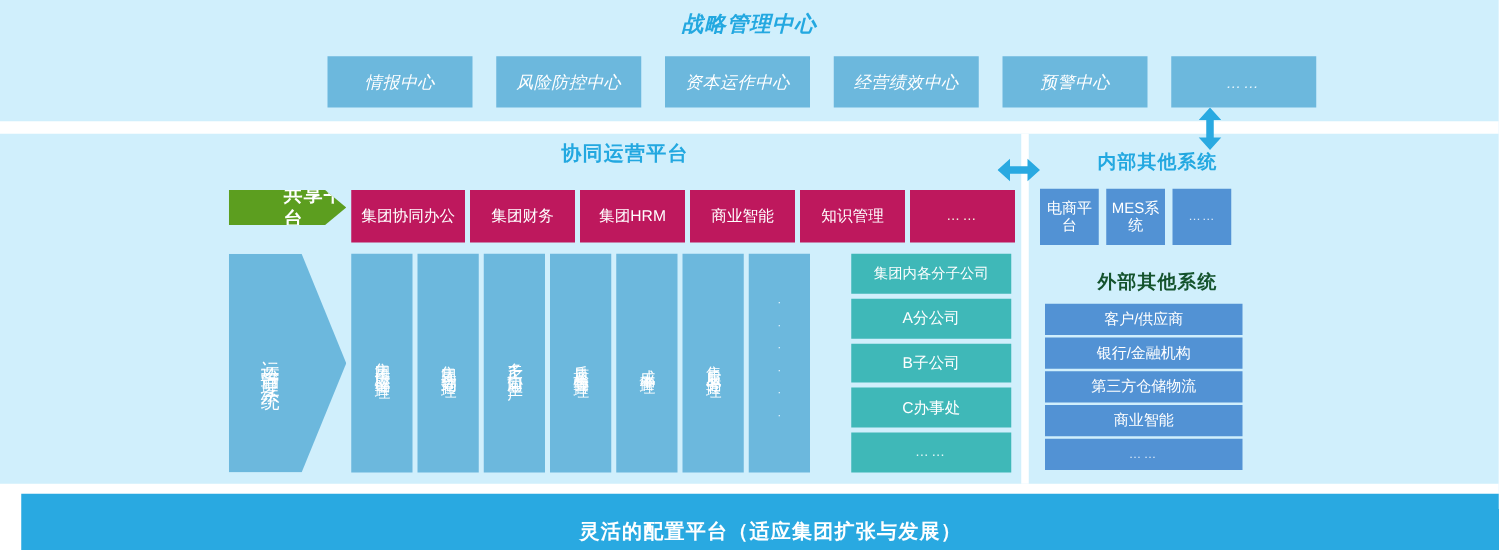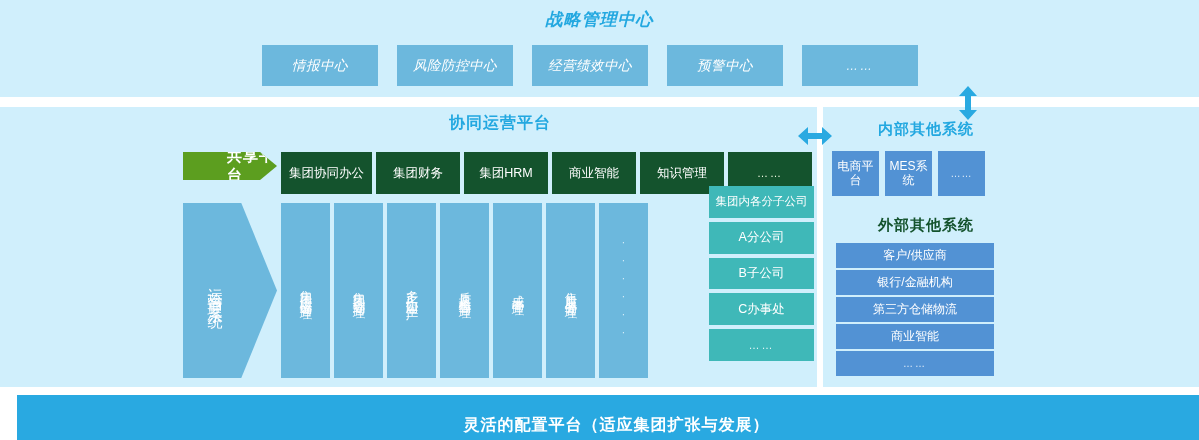--- a/index.html
+++ b/index.html
@@ -66,21 +66,21 @@
     clip-path: polygon(0 0, 82% 0, 100% 50%, 82% 100%, 0 100%);
     letter-spacing:1px;
     padding-left:44px;
   }
   .green-cell{
     height:42px; width:84px; margin-left:4px;
     background:#8dc košt;
   }
   .green-cell{
     height:42px; width:84px; margin-left:4px;
-    background:#14532d;
+    background:#be185d;
     color:#fff; font-size:12.5px;
     display:flex; align-items:center; justify-content:center;
   }
   .green-cell.w1{ width:91px; }
   .green-cell.dots{ letter-spacing:2px; font-size:11px; color:#f0f8e2; }
 
   
   #ops-chevron{
     position:absolute; left:183px; top:203px;
     width:94px; height:175px;
@@ -109,23 +109,23 @@
     writing-mode: vertical-rl;
     text-orientation: upright;
     color:#ffffff; font-size:12.5px; letter-spacing:3px;
   }
   .module-col.dots .vtxt{
     letter-spacing:7px; font-size:10px; color:#ddf1fb;
   }
 
   
   #subs-col{
-    position:absolute; left:681px; top:186px;
-    width:105px; height:175px;
-    display:flex; flex-direction:column; gap:4px;margin-left:28px;
+    position:absolute; left:681px; top:203px;
+    width:128px; height:175px;
+    display:flex; flex-direction:column; gap:4px;
   }
   .sub-cell{
     flex:1;
     background:#3fb8b8;
     color:#ffffff; font-size:12.5px;
     display:flex; align-items:center; justify-content:center;
   }
   .sub-cell.first{ font-size:11.5px; }
   .sub-cell.dots{ letter-spacing:2px; font-size:11px; color:#e3f6f6; }
 
@@ -186,20 +186,21 @@
   }
 </style>
 </head>
 <body>
 
 <div id="band-strategy">
   <div id="strategy-title">战略管理中心</div>
   <div id="strategy-row">
     <div class="strategy-cell">情报中心</div>
     <div class="strategy-cell">风险防控中心</div>
+    <div class="strategy-cell">资本运作中心</div>
     <div class="strategy-cell">经营绩效中心</div>
     <div class="strategy-cell">预警中心</div>
     <div class="strategy-cell dots">……</div>
   </div>
 </div>
 
 <div id="band-middle"></div>
 <div id="middle-divider"></div>
 
 <div id="collab-title">协同运营平台</div>

